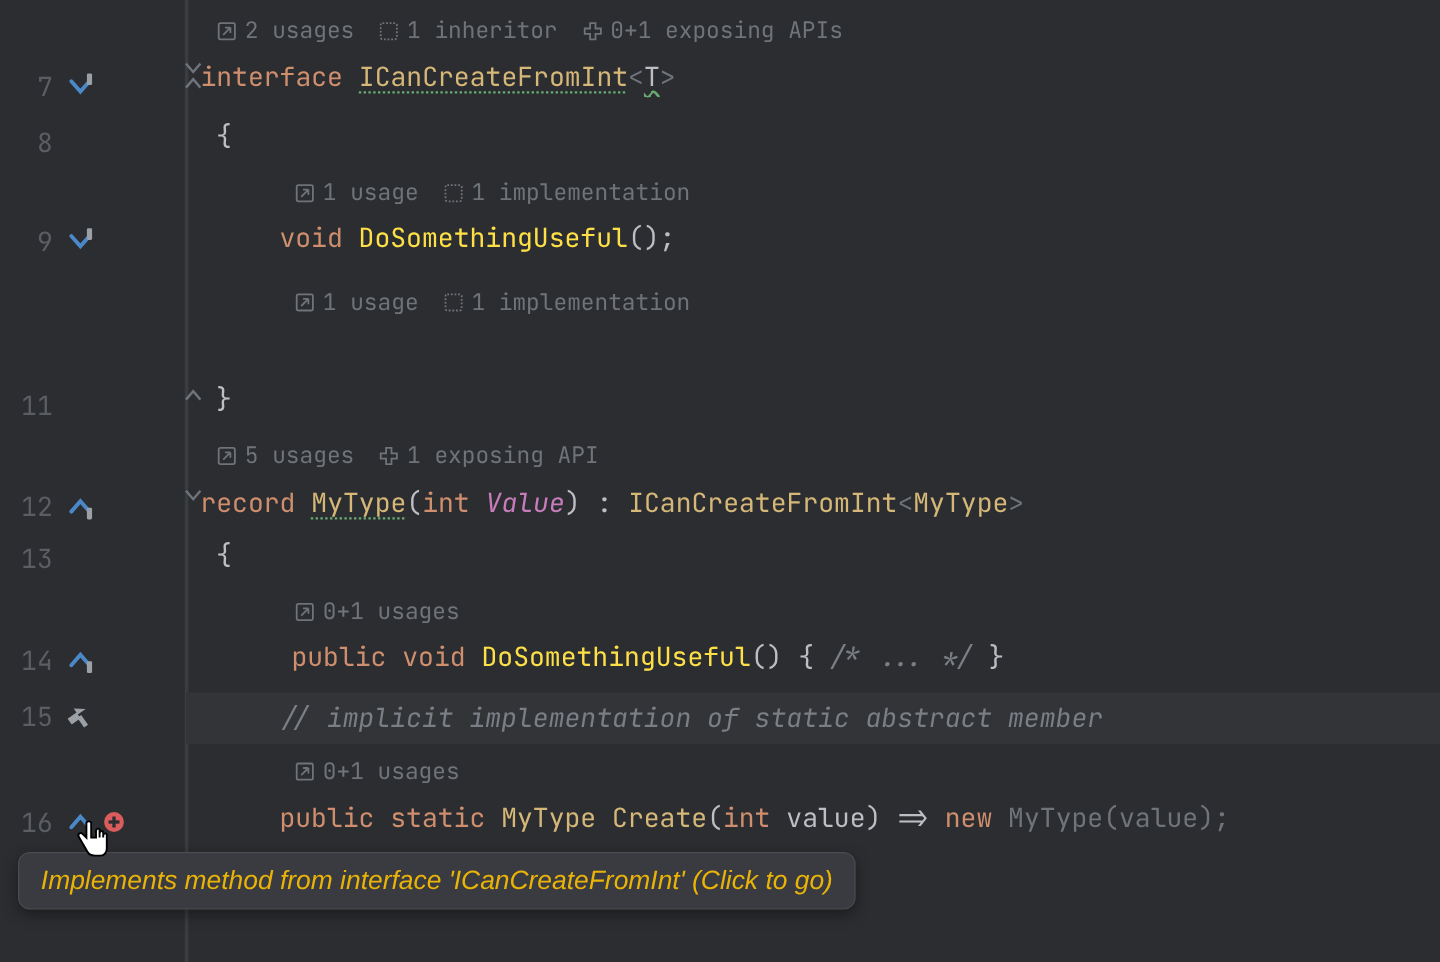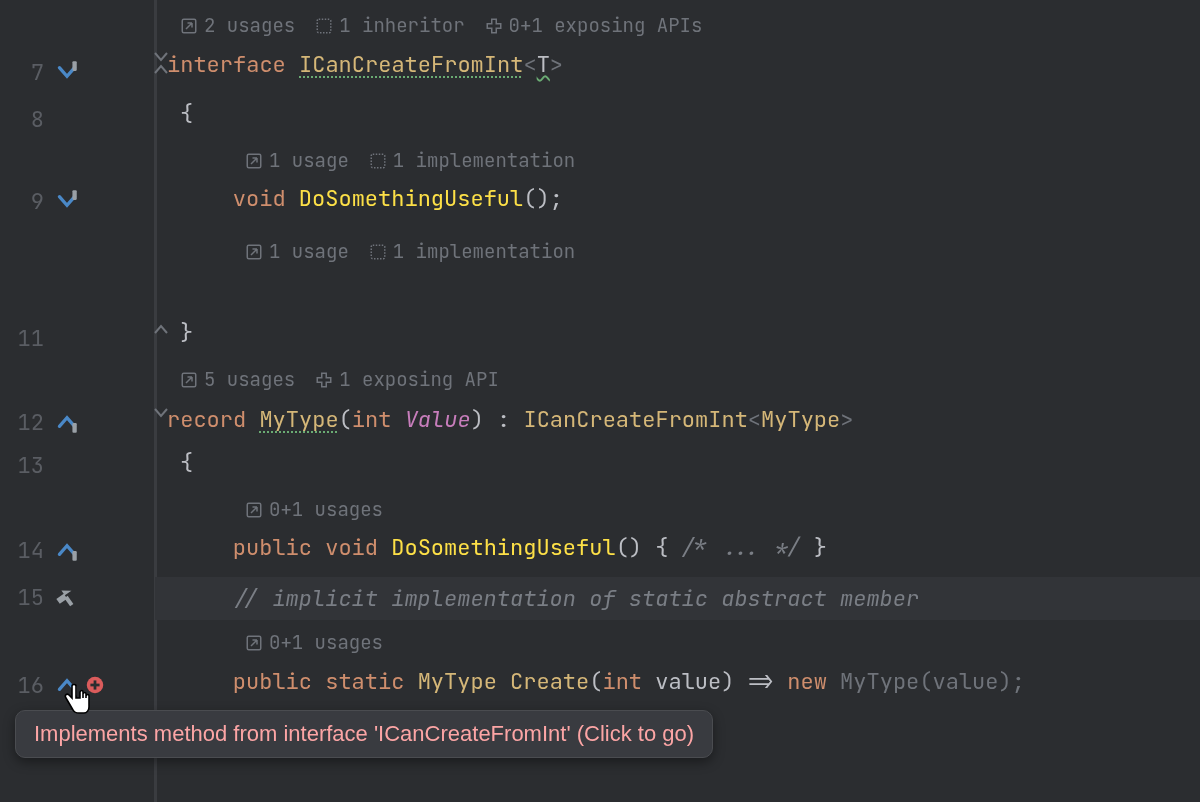--- a/index.html
+++ b/index.html
@@ -88,28 +88,29 @@
   .comment { color: #7a7e85; font-style: italic; }
   .punct { color: #bcbec4; }
   .tparm { color: #bcbec4; }
   .underline-green { text-decoration: underline dotted #6aab73 2px; text-underline-offset: 4px;}
   .squiggle { text-decoration: underline wavy #6aab73 1.5px; text-underline-offset: 3px;}
 
   
   .tooltip {
     position: absolute;
     background: #393b40;
-    color: #fca5a5;
+    color: #eab308;
     border: 1px solid #4a4c50;
     border-radius: 10px;
     padding: 10px 18px;
     font-family: -apple-system, "Segoe UI", sans-serif;
     font-size: 22px;
     box-shadow: 0 4px 12px rgba(0,0,0,0.4);
     white-space: nowrap;
+    font-style: italic;
   }
 
   svg { display: block; }
   .fold-handle { position:absolute; left:-1px; }
 </style>
 </head>
 <body>
 
 <div class="editor">
 
@@ -313,21 +314,21 @@
     <div class="code-row hint-row" style="top:497px;padding-left:90px;">
       <span class="hint-item">
         <svg width="18" height="18" viewBox="0 0 24 24">
             <rect x="3" y="3" width="18" height="18" rx="2" fill="none" stroke="#6f737a" stroke-width="2"></rect>
             <path d="M8 16 L16 8 M16 8 L10 8 M16 8 L16 14" stroke="#6f737a" stroke-width="2" fill="none"></path>
           </svg>
         <span>0+1 usages</span>
       </span>
     </div>
 
-    <div class="code-row" style="top:533px;padding-left:25px;">    <span class="kw">public</span> <span class="kw">void</span> <span class="method">DoSomethingUseful</span><span class="punct">() { </span><span class="comment">/* ... */</span><span class="punct"> }</span></div>
+    <div class="code-row" style="top:533px;padding-left:35px;">    <span class="kw">public</span> <span class="kw">void</span> <span class="method">DoSomethingUseful</span><span class="punct">() { </span><span class="comment">/* ... */</span><span class="punct"> }</span></div>
 
     <div class="code-row highlight-row" style="top:577px;height:43px;line-height:43px;padding-left:25px;">    <span class="comment">// implicit implementation of static abstract member</span></div>
 
     <div class="code-row hint-row" style="top:630px;padding-left:90px;">
       <span class="hint-item">
         <svg width="18" height="18" viewBox="0 0 24 24">
             <rect x="3" y="3" width="18" height="18" rx="2" fill="none" stroke="#6f737a" stroke-width="2"></rect>
             <path d="M8 16 L16 8 M16 8 L10 8 M16 8 L16 14" stroke="#6f737a" stroke-width="2" fill="none"></path>
           </svg>
         <span>0+1 usages</span>

